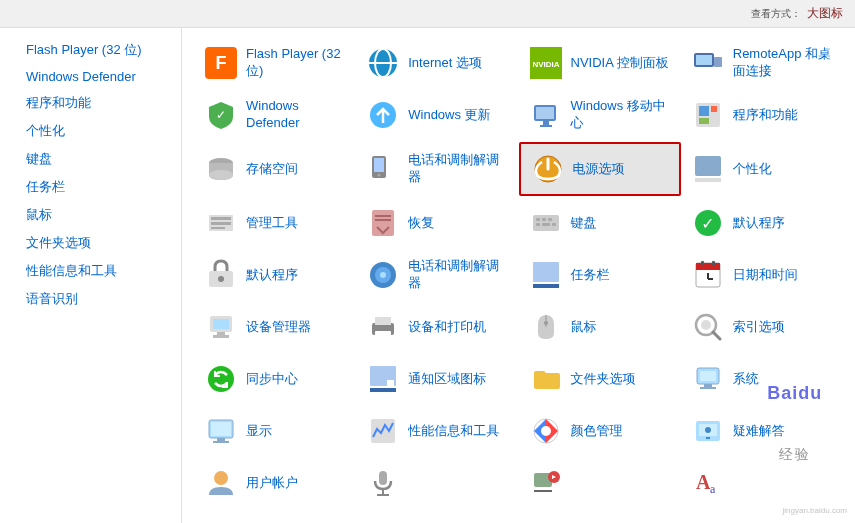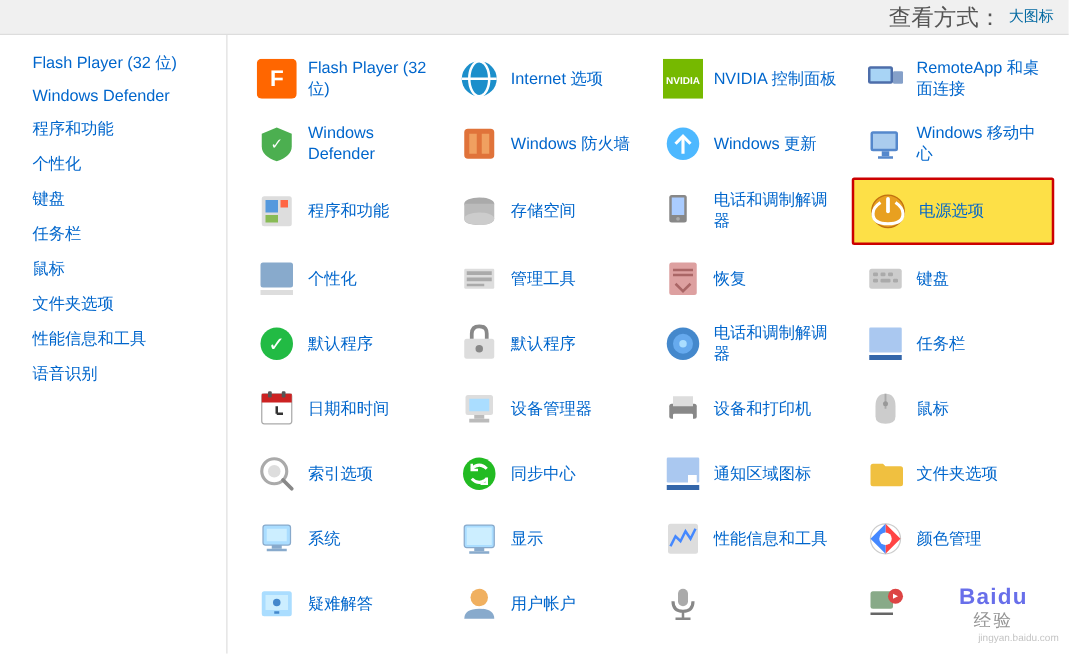--- a/index.html
+++ b/index.html
@@ -18,25 +18,25 @@
       display: flex;
       justify-content: flex-end;
       align-items: center;
       padding: 4px 12px;
       background: #f0f0f0;
       border-bottom: 1px solid #ddd;
       height: 28px;
     }
     .top-bar-label {
       color: #555;
-      font-size: 18px;
+      font-size: 10px;
       margin-right: 6px;
     }
     .top-bar-option {
-      color: #0369a1;
+      color: #7f1d1d;
       font-size: 12px;
       cursor: pointer;
       text-decoration: none;
     }
 
     
     .main-container {
       display: flex;
       height: calc(523px - 28px);
       padding-left: 16px;
@@ -77,21 +77,21 @@
       display: flex;
       align-items: center;
       padding: 6px 8px;
       cursor: pointer;
       border-radius: 2px;
       min-height: 44px;
     }
 
     .cp-item.highlighted {
       border: 2px solid #cc0000;
-      background: #fde047;
+      background: #e5e5e5;
     }
 
     .cp-item-icon {
       width: 38px;
       height: 38px;
       flex-shrink: 0;
       display: flex;
       align-items: center;
       justify-content: center;
       margin-right: 6px;
@@ -177,30 +177,20 @@
             <svg width="32" height="32" viewBox="0 0 32 32">
               <path d="M16 3 L28 8 L28 18 Q28 26 16 30 Q4 26 4 18 L4 8 Z" fill="#4CAF50"></path>
               <text x="16" y="20" text-anchor="middle" fill="white" font-size="12">✓</text>
             </svg>
           </div>
           <span class="cp-item-label">Windows Defender</span>
         </div>
         <div class="cp-item">
           <div class="cp-item-icon">
             <svg width="32" height="32" viewBox="0 0 32 32">
-              <rect x="4" y="4" width="24" height="24" rx="3" fill="#e0733a"></rect>
-              <rect x="8" y="8" width="6" height="16" fill="#f0a060"></rect>
-              <rect x="18" y="8" width="6" height="16" fill="#f0a060"></rect>
-            </svg>
-          </div>
-          <span class="cp-item-label">Windows 防火墙</span>
-        </div>
-        <div class="cp-item">
-          <div class="cp-item-icon">
-            <svg width="32" height="32" viewBox="0 0 32 32">
               <circle cx="16" cy="16" r="13" fill="#4db8ff"></circle>
               <path d="M10 16 L16 10 L22 16" fill="none" stroke="white" stroke-width="2.5"></path>
               <line x1="16" y1="10" x2="16" y2="24" stroke="white" stroke-width="2.5"></line>
             </svg>
           </div>
           <span class="cp-item-label">Windows 更新</span>
         </div>
         <div class="cp-item">
           <div class="cp-item-icon">
             <svg width="32" height="32" viewBox="0 0 32 32">
@@ -508,17 +498,17 @@
               <text x="4" y="22" font-size="20" font-weight="bold" fill="#cc4444" font-family="serif">A</text>
               <text x="18" y="26" font-size="12" fill="#4444cc" font-family="serif">a</text>
             </svg>
           </div>
         </div>
       </div>
   </div>
 
 </div>
 
-<div style="position:absolute; bottom:8px; right:8px; opacity:0.7; display:flex; flex-direction:column; align-items:center;">
+<div style="position:absolute; bottom:8px; right:8px; opacity:0.7; display:flex; flex-direction:column; align-items:center;gap:42px;">
   <div style="font-size:18px; font-weight:bold; color:#2932e1; letter-spacing:1px;">Baidu</div>
   <div style="font-size:14px; color:#666; letter-spacing:2px;">经验</div>
   <div style="font-size:8px; color:#aaa;margin-left:40px;">jingyan.baidu.com</div>
 </div>
 
 </body></html>

